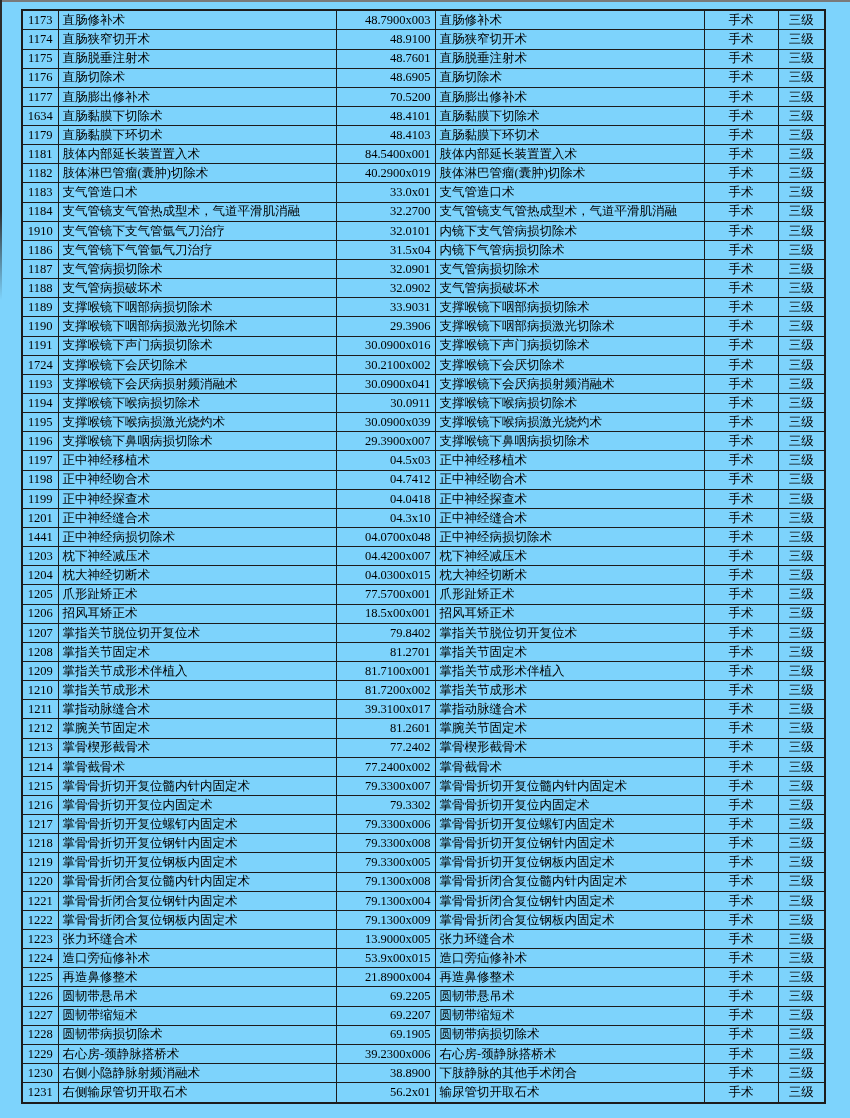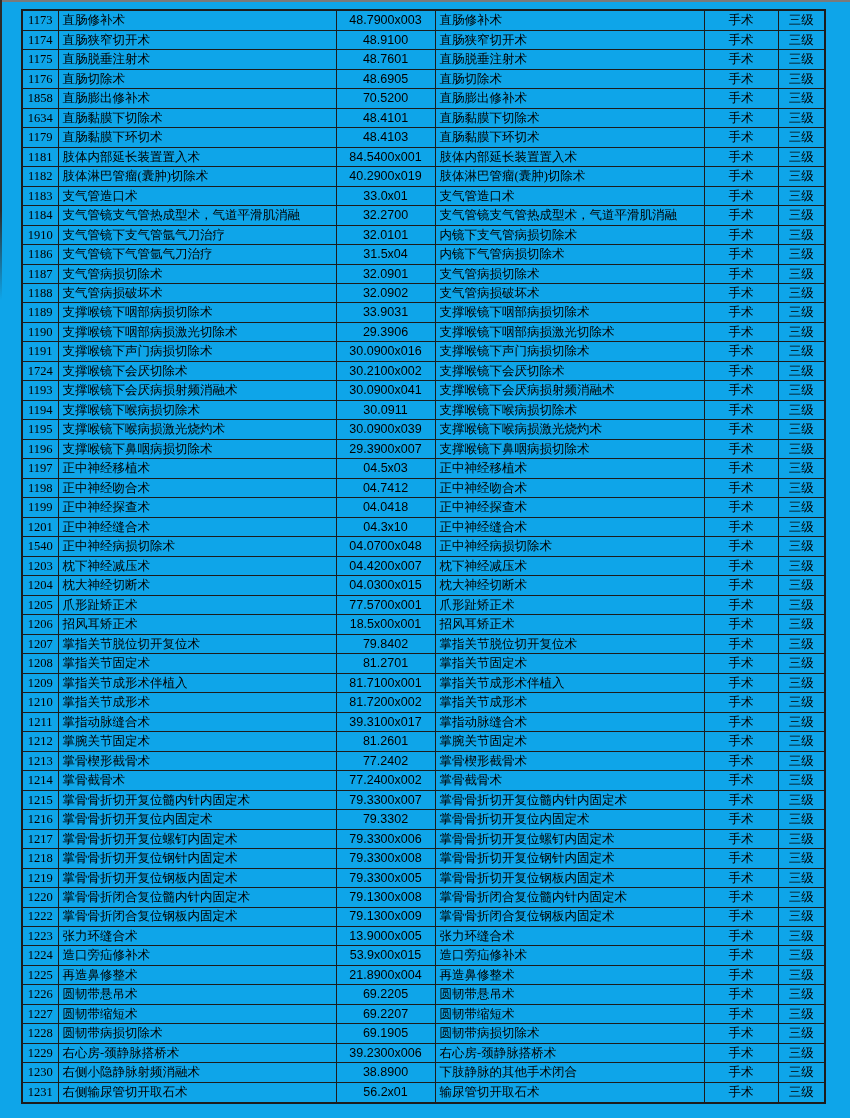--- a/index.html
+++ b/index.html
@@ -8,21 +8,21 @@
     background: #ffffff;
     width: 850px;
     height: 1118px;
     overflow: hidden;
     font-family: "Liberation Serif", "DejaVu Serif", serif;
   }
   .page {
     position: relative;
     width: 850px;
     height: 1118px;
-    background: #0ea5e9;
+    background: #7dd3fc;
   }
   
   .scan-top-edge {
     position: absolute;
     left: 0; top: 0;
     width: 850px; height: 2px;
     background: #7a7a7a;
   }
   .scan-left-edge {
     position: absolute;
@@ -56,22 +56,22 @@
     text-align: center;
     font-family: "Liberation Serif", "DejaVu Serif", serif;
     font-size: 12px;
     padding: 0 1px;
   }
   td.c-name, td.c-name2 {
     text-align: left;
     font-family: "Liberation Serif", "DejaVu Serif", serif;
   }
   td.c-code {
-    text-align: center;
-    font-family: Liberation Sans, sans-serif;
+    text-align: right;
+    font-family: Liberation Serif, serif;
     font-size: 12px;
   }
   td.c-cat, td.c-level {
     text-align: center;
     font-family: "Liberation Serif", "DejaVu Serif", serif;
   }
   col.w-no    { width: 36px; }
   col.w-name  { width: 278px; }
   col.w-code  { width: 99px; }
   col.w-name2 { width: 269px; }
@@ -121,21 +121,21 @@
         </tr>
         <tr>
           <td class="c-no">1176</td>
           <td class="c-name">直肠切除术</td>
           <td class="c-code">48.6905</td>
           <td class="c-name2">直肠切除术</td>
           <td class="c-cat">手术</td>
           <td class="c-level">三级</td>
         </tr>
         <tr>
-          <td class="c-no">1858</td>
+          <td class="c-no">1177</td>
           <td class="c-name">直肠膨出修补术</td>
           <td class="c-code">70.5200</td>
           <td class="c-name2">直肠膨出修补术</td>
           <td class="c-cat">手术</td>
           <td class="c-level">三级</td>
         </tr>
         <tr>
           <td class="c-no">1634</td>
           <td class="c-name">直肠黏膜下切除术</td>
           <td class="c-code">48.4101</td>
@@ -305,21 +305,21 @@
         </tr>
         <tr>
           <td class="c-no">1201</td>
           <td class="c-name">正中神经缝合术</td>
           <td class="c-code">04.3x10</td>
           <td class="c-name2">正中神经缝合术</td>
           <td class="c-cat">手术</td>
           <td class="c-level">三级</td>
         </tr>
         <tr>
-          <td class="c-no">1540</td>
+          <td class="c-no">1441</td>
           <td class="c-name">正中神经病损切除术</td>
           <td class="c-code">04.0700x048</td>
           <td class="c-name2">正中神经病损切除术</td>
           <td class="c-cat">手术</td>
           <td class="c-level">三级</td>
         </tr>
         <tr>
           <td class="c-no">1203</td>
           <td class="c-name">枕下神经减压术</td>
           <td class="c-code">04.4200x007</td>
@@ -453,20 +453,28 @@
           <td class="c-code">79.3300x005</td>
           <td class="c-name2">掌骨骨折切开复位钢板内固定术</td>
           <td class="c-cat">手术</td>
           <td class="c-level">三级</td>
         </tr>
         <tr>
           <td class="c-no">1220</td>
           <td class="c-name">掌骨骨折闭合复位髓内针内固定术</td>
           <td class="c-code">79.1300x008</td>
           <td class="c-name2">掌骨骨折闭合复位髓内针内固定术</td>
+          <td class="c-cat">手术</td>
+          <td class="c-level">三级</td>
+        </tr>
+        <tr>
+          <td class="c-no">1221</td>
+          <td class="c-name">掌骨骨折闭合复位钢针内固定术</td>
+          <td class="c-code">79.1300x004</td>
+          <td class="c-name2">掌骨骨折闭合复位钢针内固定术</td>
           <td class="c-cat">手术</td>
           <td class="c-level">三级</td>
         </tr>
         <tr>
           <td class="c-no">1222</td>
           <td class="c-name">掌骨骨折闭合复位钢板内固定术</td>
           <td class="c-code">79.1300x009</td>
           <td class="c-name2">掌骨骨折闭合复位钢板内固定术</td>
           <td class="c-cat">手术</td>
           <td class="c-level">三级</td>

